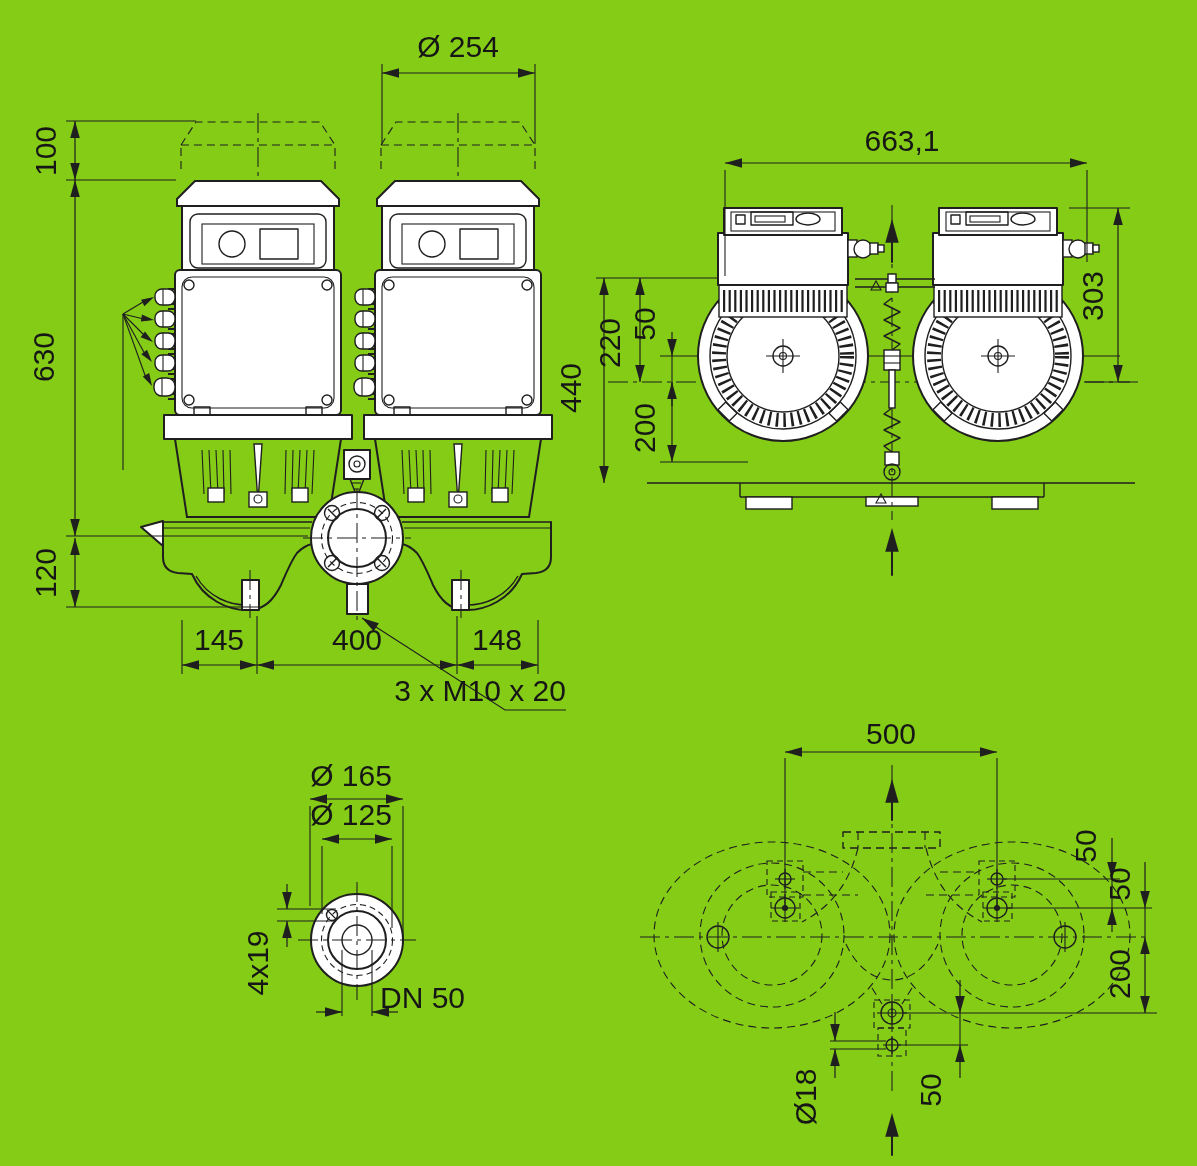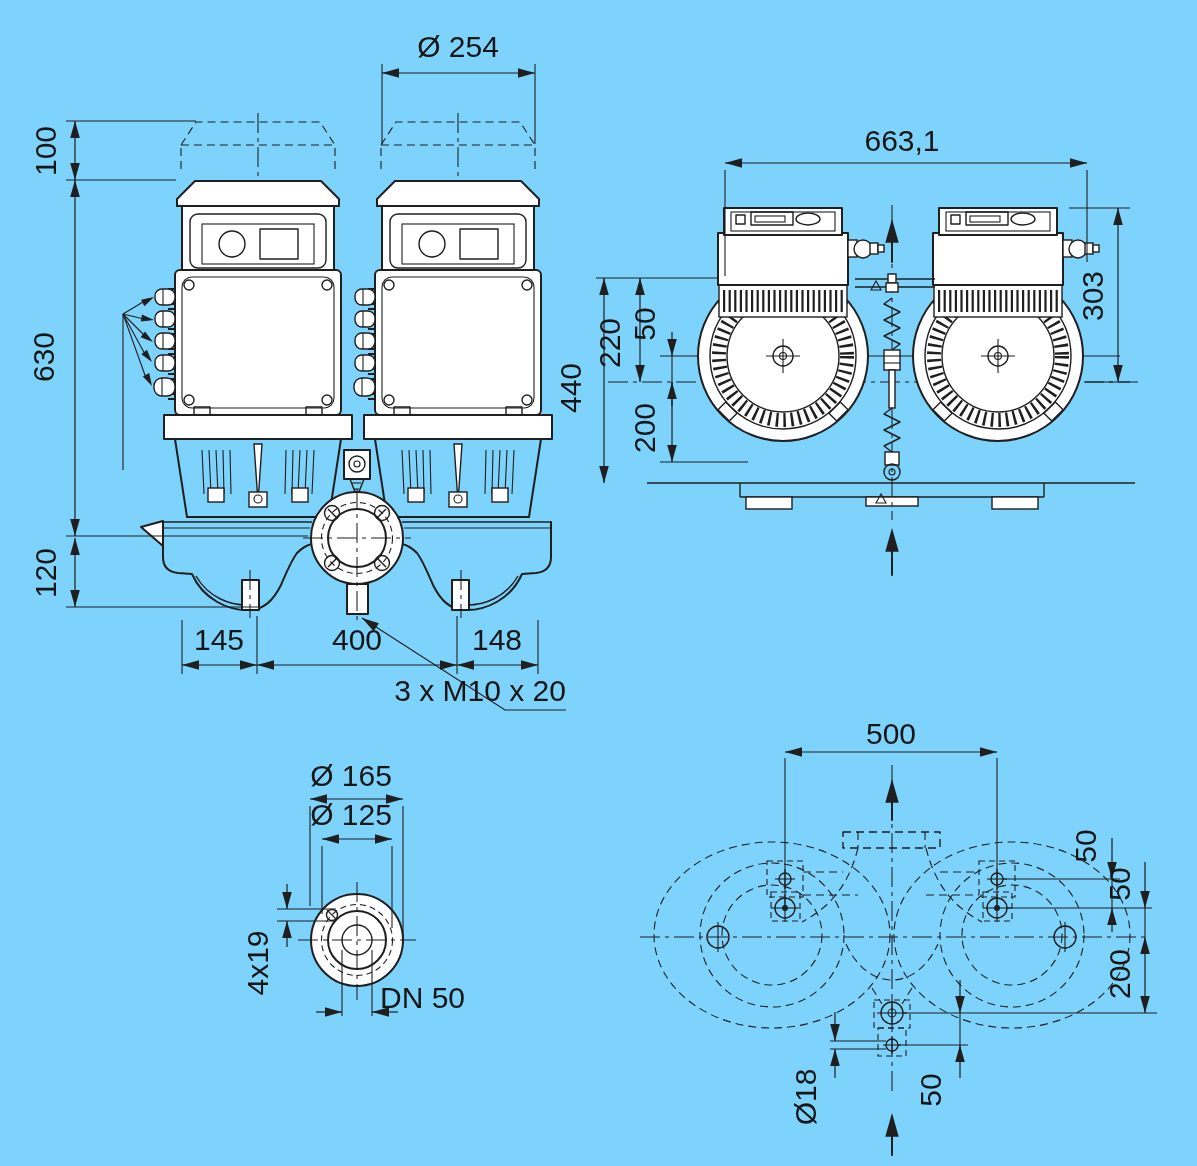--- a/index.html
+++ b/index.html
@@ -1,16 +1,16 @@
 <!DOCTYPE html>
 <html><head>
 <meta charset="utf-8">
 <style>
   html,body{margin:0;padding:0;background:#fff;}
-  #stage{width:1197px;height:1166px;background:#7dd3fc;position:relative;overflow:hidden;}
+  #stage{width:1197px;height:1166px;background:#84cc16;position:relative;overflow:hidden;}
   svg{display:block;}
   text{font-family:"Liberation Sans","DejaVu Sans",sans-serif;font-size:30px;fill:#161616;}
   .o2{stroke:#1f1f1f;stroke-width:2;fill:none;stroke-linejoin:round;stroke-linecap:round;}
   .o2w{stroke:#1f1f1f;stroke-width:2;fill:#ffffff;stroke-linejoin:round;}
   .o1{stroke:#1f1f1f;stroke-width:1.4;fill:none;stroke-linejoin:round;}
   .o1w{stroke:#1f1f1f;stroke-width:1.4;fill:#ffffff;}
   .thin{stroke:#1f1f1f;stroke-width:1.1;fill:none;}
   .dim{stroke:#1f1f1f;stroke-width:1.2;fill:none;}
   .dash{stroke-dasharray:8 5;}
   .dash2{stroke-dasharray:6 4;}

